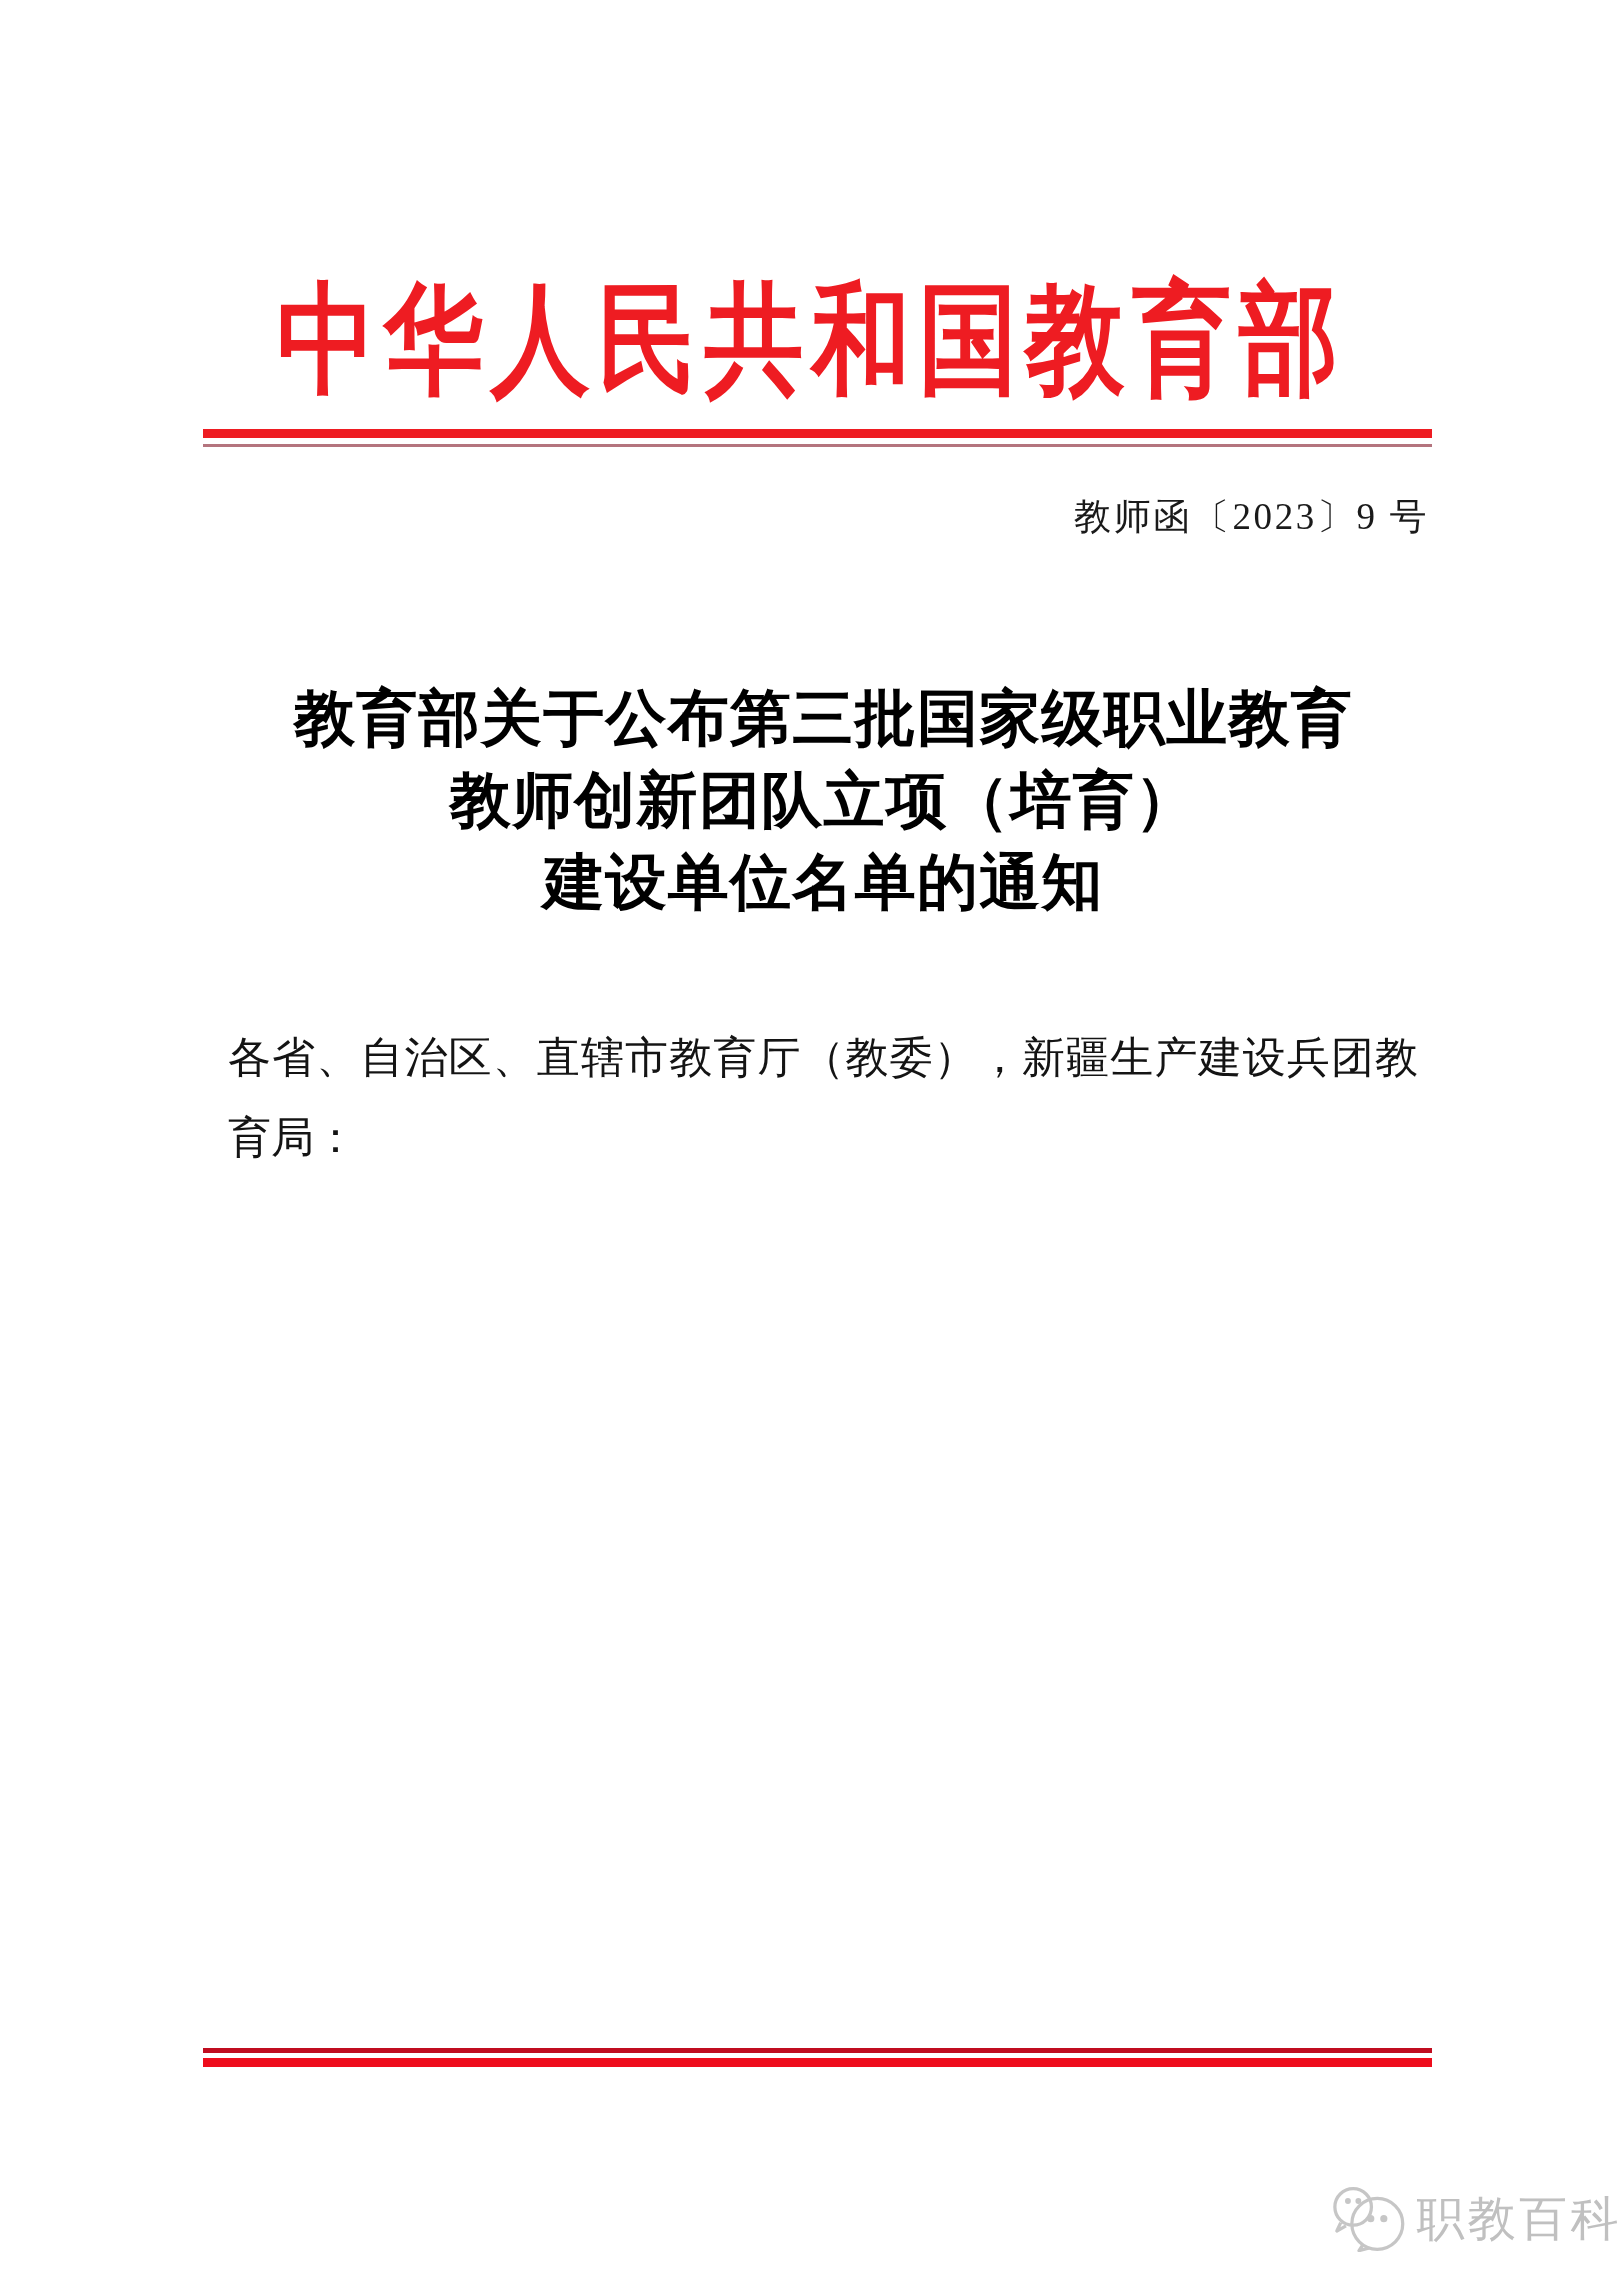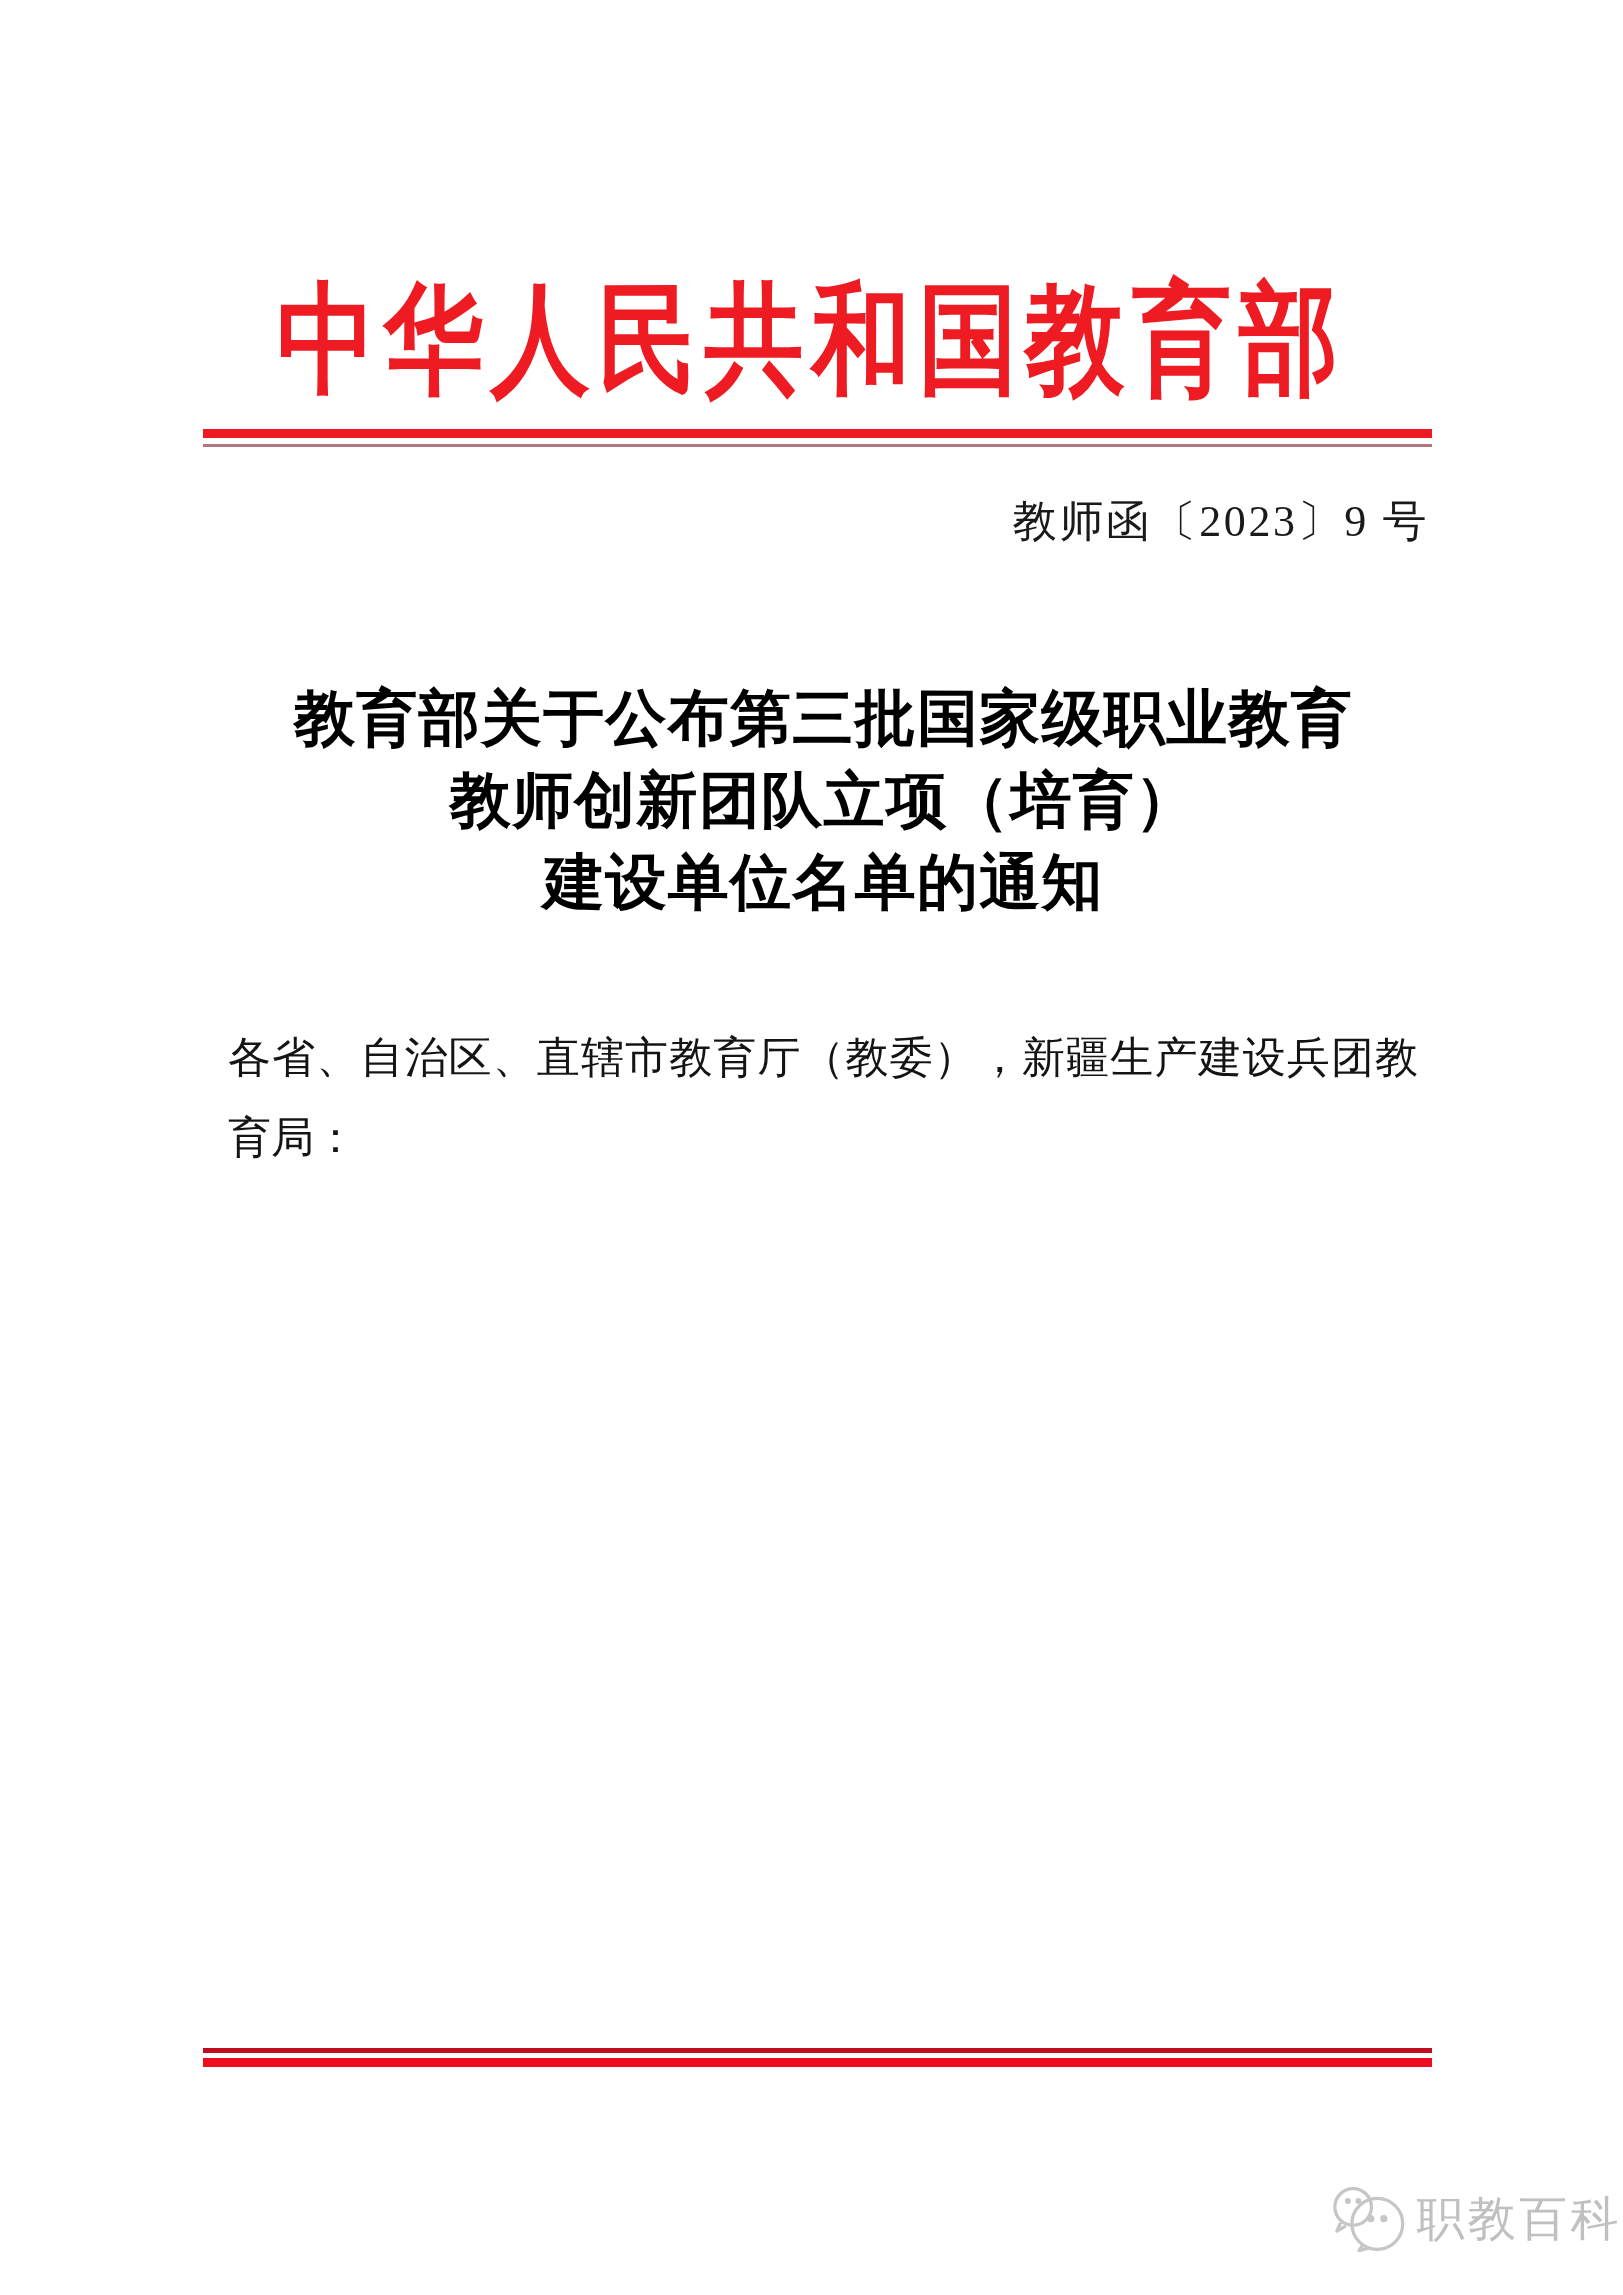--- a/index.html
+++ b/index.html
@@ -39,21 +39,21 @@
     width: 1229px;
   }
   .rule-header-thick { top: 429px; height: 8.5px; background: #ee1c22; }
   .rule-header-thin  { top: 444px; height: 3.3px;  background: #b4747e; }
 
   
   .doc-number {
     position: absolute;
     top: 492px;
     right: 194px;
-    font-size: 44px;
+    font-size: 37px;
     color: #1a1a1a;
     letter-spacing: 2.6px;
     white-space: nowrap;
   }
 
   
   .notice-title {
     position: absolute;
     top: 678px;
     left: 0;

